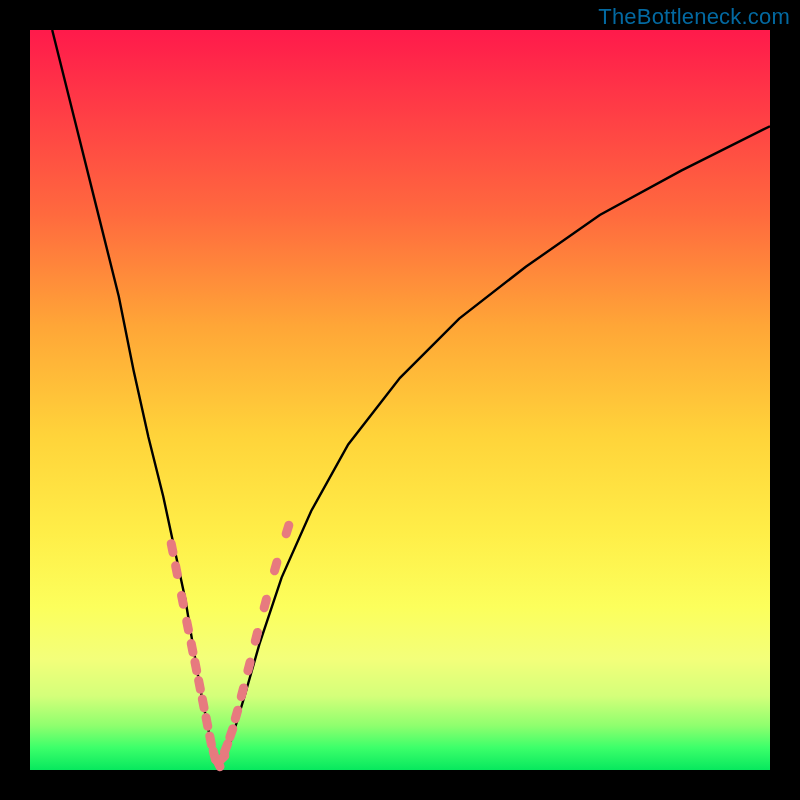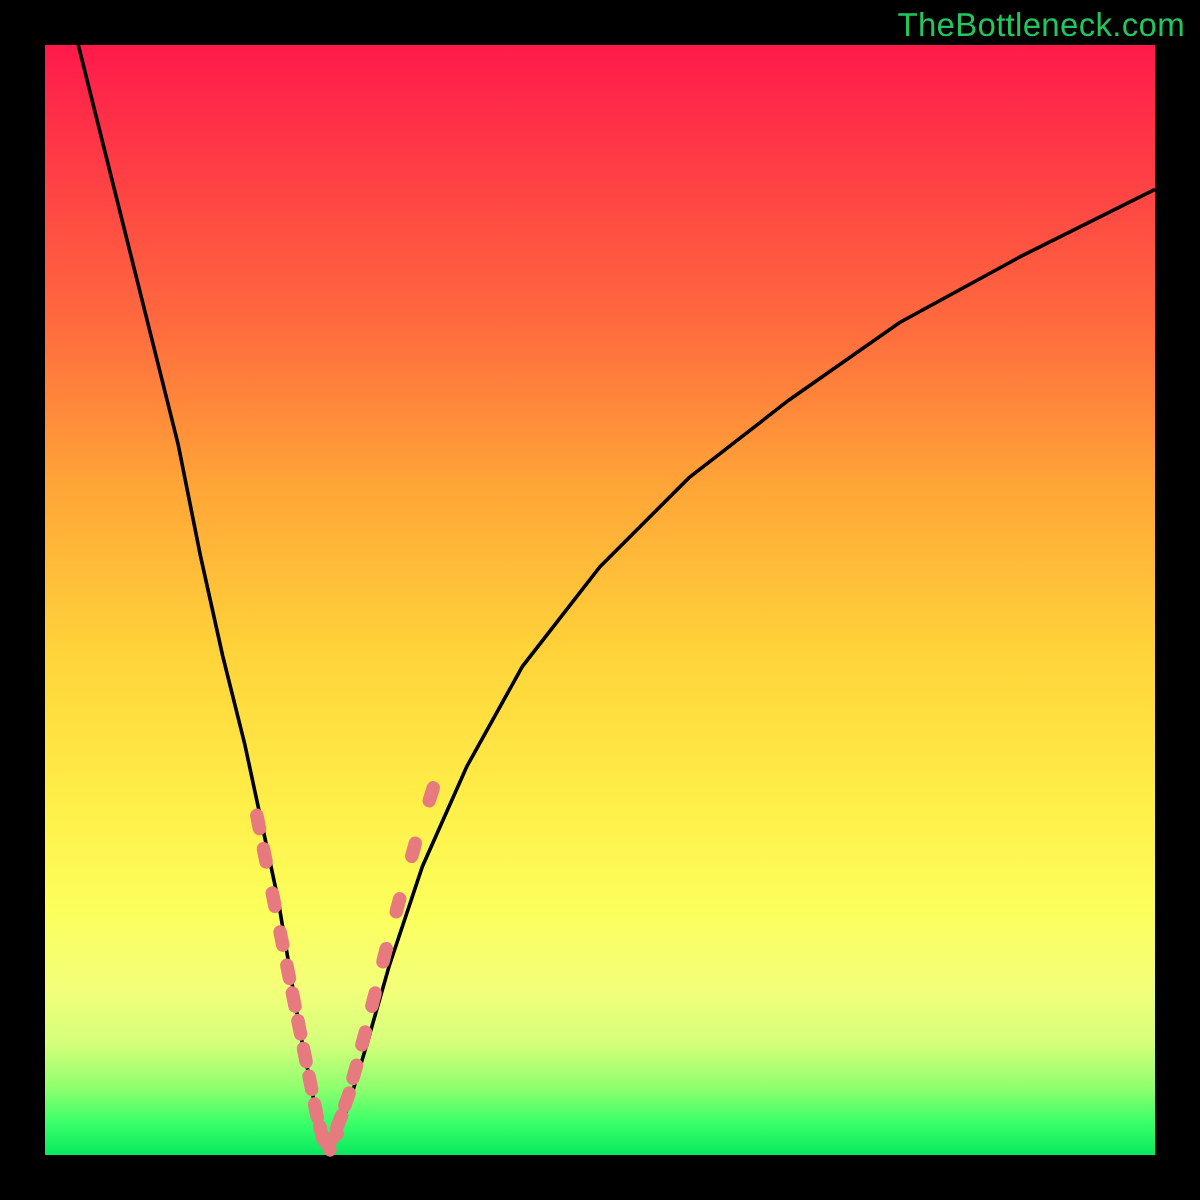--- a/index.html
+++ b/index.html
@@ -37,21 +37,21 @@
       #f3ff7a 85%,
       #d4ff7a 90%,
       #8fff6e 94%,
       #3cff6a 97%,
       #07e85e 100%);
   }
   .watermark {
     position: absolute;
     top: 4px;
     right: 10px;
-    color: #22c55e;
+    color: #0369a1;
     font-size: 22px;
     font-weight: 500;
     letter-spacing: 0.2px;
     user-select: none;
   }
   svg.curve {
     position: absolute;
     left: 0;
     top: 0;
     width: 740px;

